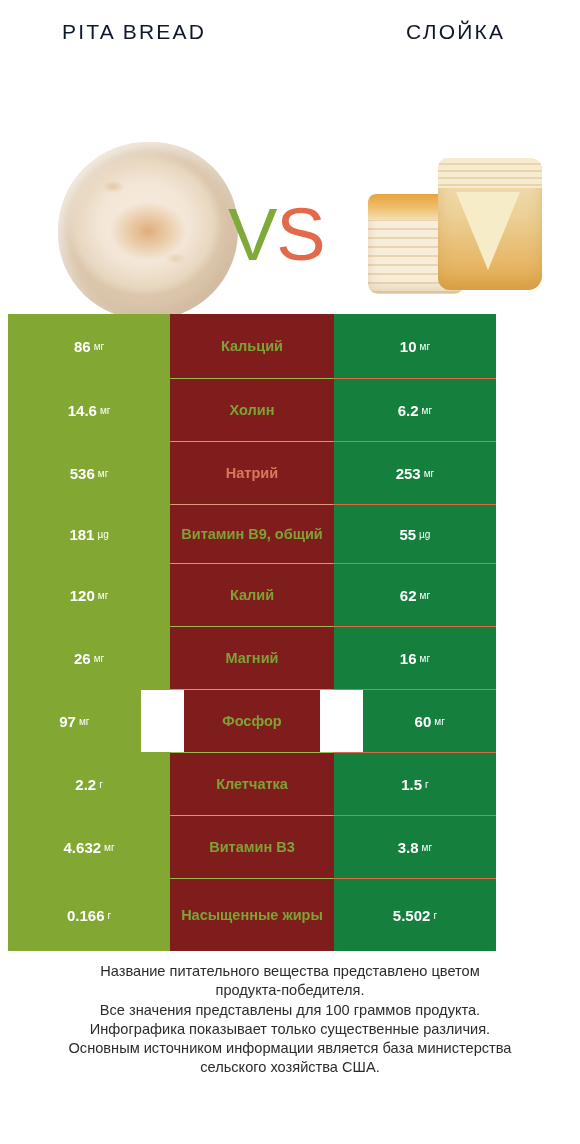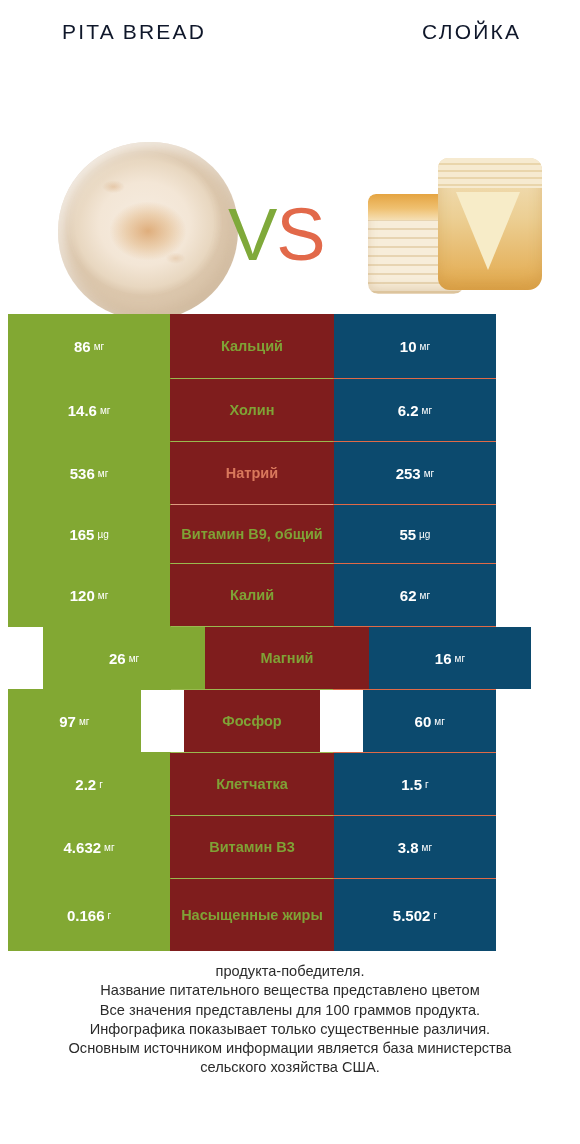--- a/index.html
+++ b/index.html
@@ -12,21 +12,21 @@
   .page { position:relative; width:580px; height:1144px; background:#fff; }
 
   
   .header { position:relative; height:292px; }
   .title {
     position:absolute; top:20px;
     font-size:21px; font-weight:300; letter-spacing:2.2px;
     color:#0f172a; white-space:nowrap;
   }
   .title-left  { left:62px; }
-  .title-right { left:422px; }
+  .title-right { left:406px; }
 
   .hero { position:absolute; top:58px; left:0; width:496px; height:230px; }
 
   .vs {
     position:absolute; left:228px; top:140px;
     font-size:74px; font-weight:400; letter-spacing:-1px;
     line-height:1;
   }
   .vs .v { color:#7fa93a; }
   .vs .s { color:#e2694a; }
@@ -91,21 +91,21 @@
   .row { display:flex; width:100%; }
   .cell {
     display:flex; align-items:center; justify-content:center;
     text-align:center;
   }
   .cell-left, .cell-right {
     width:180px; color:#ffffff;
     font-size:15px; font-weight:700;
   }
   .cell-left  { background:#82a833; }
-  .cell-right { background:#0c4a6e;text-align:center; }
+  .cell-right { background:#15803d;text-align:center; }
   .cell-mid {
     width:180px; background:#7f1d1d;
     font-size:14.5px; font-weight:700; line-height:1.25;
     padding:0 8px;
   }
   .win-green  .cell-mid { color:#7fa236; }
   .win-orange .cell-mid { color:#d9785c; }
   .unit { font-size:10px; font-weight:400; margin-left:3px; }
 
   .sep { display:flex; width:100%; height:1px; }
@@ -191,21 +191,21 @@
           <span class="unit">мг</span>
         </div>
       </div>
       <div class="sep s-orange">
         <div class="sp-side sp-left"></div>
         <div class="sp-mid"></div>
         <div class="sp-side sp-right"></div>
       </div>
       <div class="row win-green" style="height: 58px;">
         <div class="cell cell-left">
-          <span>165</span>
+          <span>181</span>
           <span class="unit">µg</span>
         </div>
         <div class="cell cell-mid">Витамин B9, общий</div>
         <div class="cell cell-right">
           <span>55</span>
           <span class="unit">µg</span>
         </div>
       </div>
       <div class="sep s-green">
         <div class="sp-side sp-left"></div>
@@ -221,21 +221,21 @@
         <div class="cell cell-right">
           <span>62</span>
           <span class="unit">мг</span>
         </div>
       </div>
       <div class="sep s-green">
         <div class="sp-side sp-left"></div>
         <div class="sp-mid"></div>
         <div class="sp-side sp-right"></div>
       </div>
-      <div class="row win-green" style="height: 62px; margin-left: 35px;">
+      <div class="row win-green" style="height: 62px;">
         <div class="cell cell-left">
           <span>26</span>
           <span class="unit">мг</span>
         </div>
         <div class="cell cell-mid">Магний</div>
         <div class="cell cell-right">
           <span>16</span>
           <span class="unit">мг</span>
         </div>
       </div>
@@ -299,21 +299,21 @@
         </div>
         <div class="cell cell-mid">Насыщенные жиры</div>
         <div class="cell cell-right">
           <span>5.502</span>
           <span class="unit">г</span>
         </div>
       </div>
     </div>
 
   <div class="footer" id="footer-block">
+      <div>Название питательного вещества представлено цветом</div>
       <div>продукта-победителя.</div>
-      <div>Название питательного вещества представлено цветом</div>
       <div>Все значения представлены для 100 граммов продукта.</div>
       <div>Инфографика показывает только существенные различия.</div>
       <div>Основным источником информации является база министерства</div>
       <div>сельского хозяйства США.</div>
     </div>
 
 </div>
 
 </body></html>

